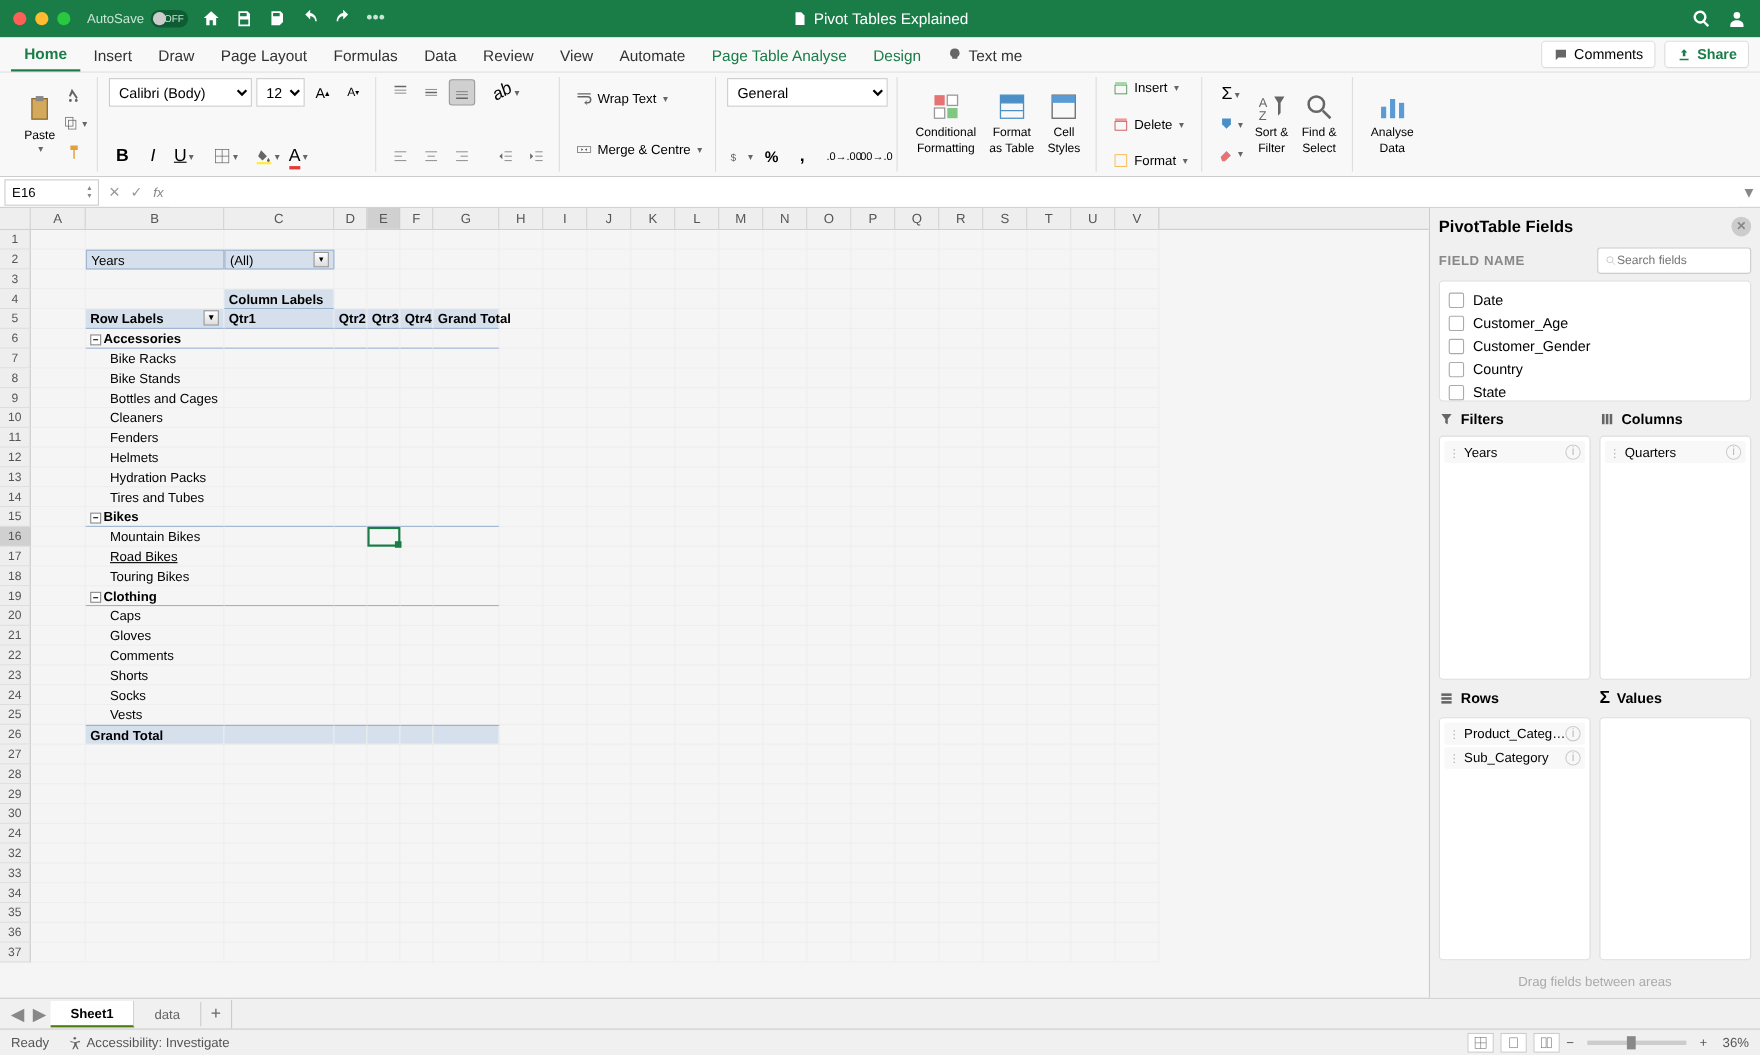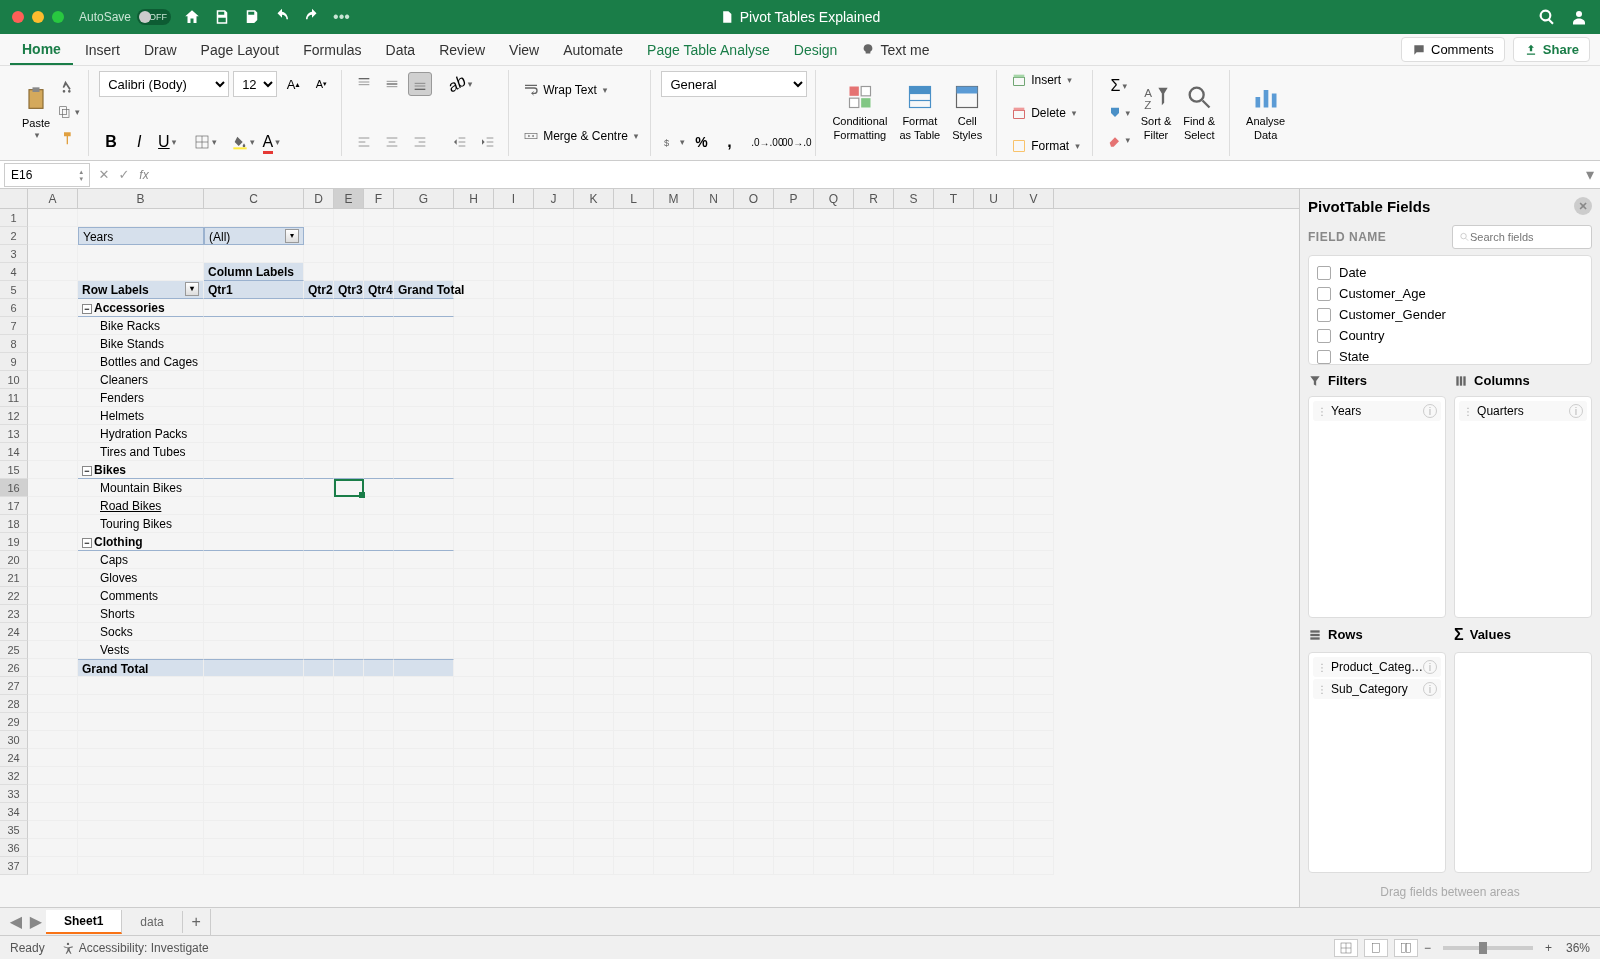--- a/index.html
+++ b/index.html
@@ -95,21 +95,21 @@
 .area-box { background: white; border: 1px solid #ddd; border-radius: 4px; padding: 4px; min-height: 140px; }
 .area-item { display: flex; align-items: center; justify-content: space-between; font-size: 12px; padding: 3px 4px; background: #f8f8f8; border-radius: 3px; margin-bottom: 2px; }
 .area-item .grip { color: #aaa; font-size: 10px; margin-right: 4px; }
 .area-item .info { color: #bbb; font-size: 11px; width: 14px; height: 14px; border: 1px solid #ccc; border-radius: 50%; text-align: center; line-height: 12px; }
 .drag-hint { text-align: center; font-size: 12px; color: #aaa; padding: 4px; grid-column: 1 / 3; }
 
 
 .sheet-tabs { height: 28px; background: #f0f0f0; border-top: 1px solid #ccc; display: flex; align-items: center; padding-left: 6px; }
 .sheet-nav { width: 20px; text-align: center; color: #888; cursor: pointer; }
 .sheet-tab { padding: 4px 18px; font-size: 12px; border-right: 1px solid #ccc; background: white; cursor: pointer; }
-.sheet-tab.active { border-bottom: 2px solid #f97316; font-weight: 600; }
+.sheet-tab.active { border-bottom: 2px solid #4d7c0f; font-weight: 600; }
 .sheet-tab.inactive { background: #f0f0f0; color: #666; }
 .sheet-add { width: 28px; text-align: center; color: #666; cursor: pointer; border-right: 1px solid #ccc; padding: 4px 0; }
 
 
 .status-bar { height: 24px; background: #f0f0f0; border-top: 1px solid #ccc; display: flex; align-items: center; padding: 0 10px; font-size: 12px; color: #555; }
 .status-left { display: flex; gap: 16px; }
 .status-right { margin-left: auto; display: flex; align-items: center; gap: 6px; }
 .view-btn { width: 24px; height: 18px; border: 1px solid #ccc; background: white; cursor: pointer; display: flex; align-items: center; justify-content: center; }
 .zoom-slider { width: 90px; height: 4px; background: #ccc; position: relative; margin: 0 6px; }
 .zoom-thumb { position: absolute; width: 8px; height: 12px; background: #888; top: -4px; left: 40%; }

